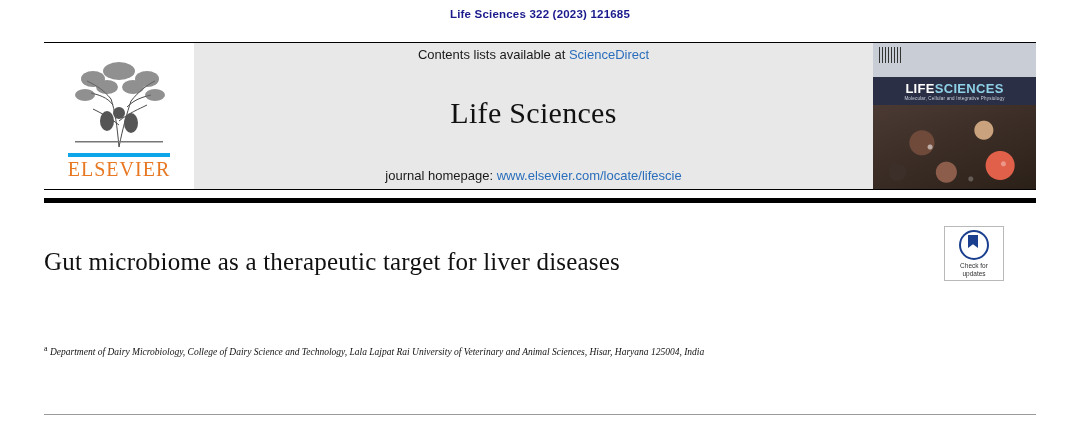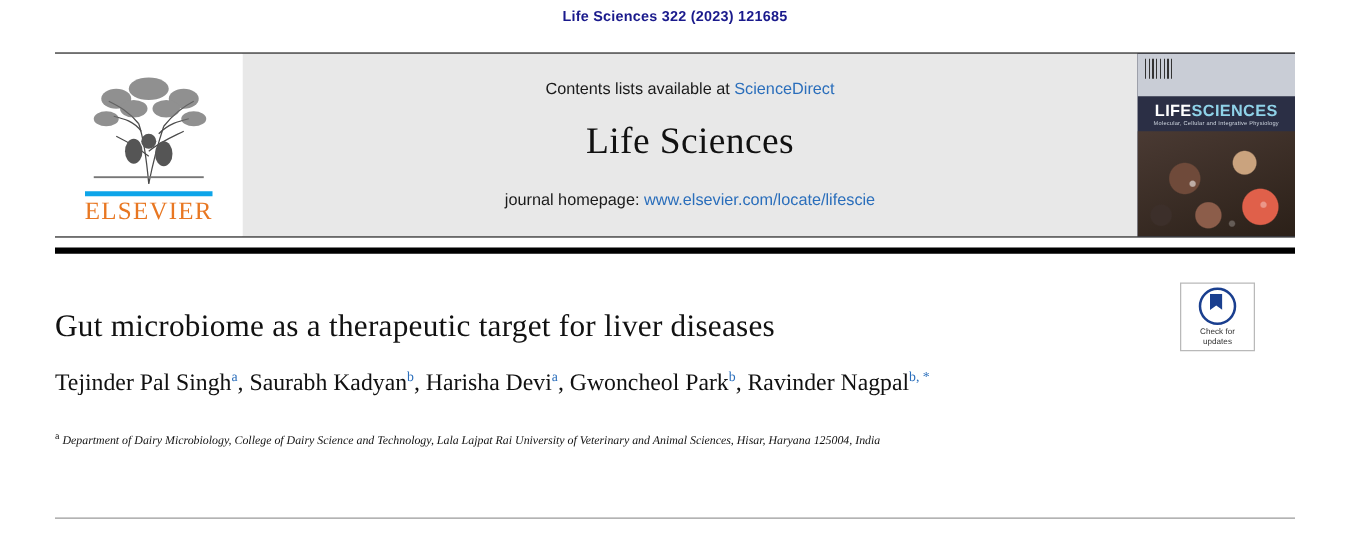--- a/index.html
+++ b/index.html
@@ -77,20 +77,21 @@
 
   .masthead-center {
     flex: 1 1 auto;
     background: #e8e8e8;
     display: flex;
     flex-direction: column;
     align-items: center;
     justify-content: center;
     padding: 6px 0 8px 0;
     box-sizing: border-box;
+    gap: 16px;
   }
   .contents-line {
     font-family: "Liberation Sans", sans-serif;
     font-size: 13px;
     color: #1a1a1a;
     margin-bottom: 18px;
   }
   .contents-line .sd-link {
     color: #2a6ebb;
   }
@@ -109,20 +110,21 @@
   .homepage-line .url {
     color: #2a6ebb;
   }
 
   .cover-thumb {
     flex: 0 0 126px;
     width: 126px;
     background: #2b2f45;
     position: relative;
     overflow: hidden;
+    padding-left: 37px;
   }
   .cover-top {
     position: absolute;
     top: 0; left: 0; right: 0;
     height: 34px;
     background: #c9cdd6;
   }
   .cover-barcode {
     position: absolute;
     top: 4px; left: 6px;
@@ -341,21 +343,20 @@
   <div class="check-updates">
     <div class="badge-mark"></div>
     <div class="badge-text">
       <div>Check for</div>
       <div>updates</div>
     </div>
   </div>
 
   <div class="article-title">Gut microbiome as a therapeutic target for liver diseases</div>
 
-  <div class="authors"><span>Tejinder Pal Singh</span><sup>a</sup>, <span>Saurabh Kadyan</span><sup>b</sup>, <span>Harisha Devi</span><sup>a</sup>, <span>Gwoncheol Park</span><sup>b</sup>, <span>Ravinder Nagpal</span><sup>b, *</sup></div>
 
   <div class="affiliations">
       <div class="aff"><sup>a</sup> Department of Dairy Microbiology, College of Dairy Science and Technology, Lala Lajpat Rai University of Veterinary and Animal Sciences, Hisar, Haryana 125004, India</div>
     </div>
 
   <div class="bottom-rule"></div>
 
 </div>
 
 </body></html>

